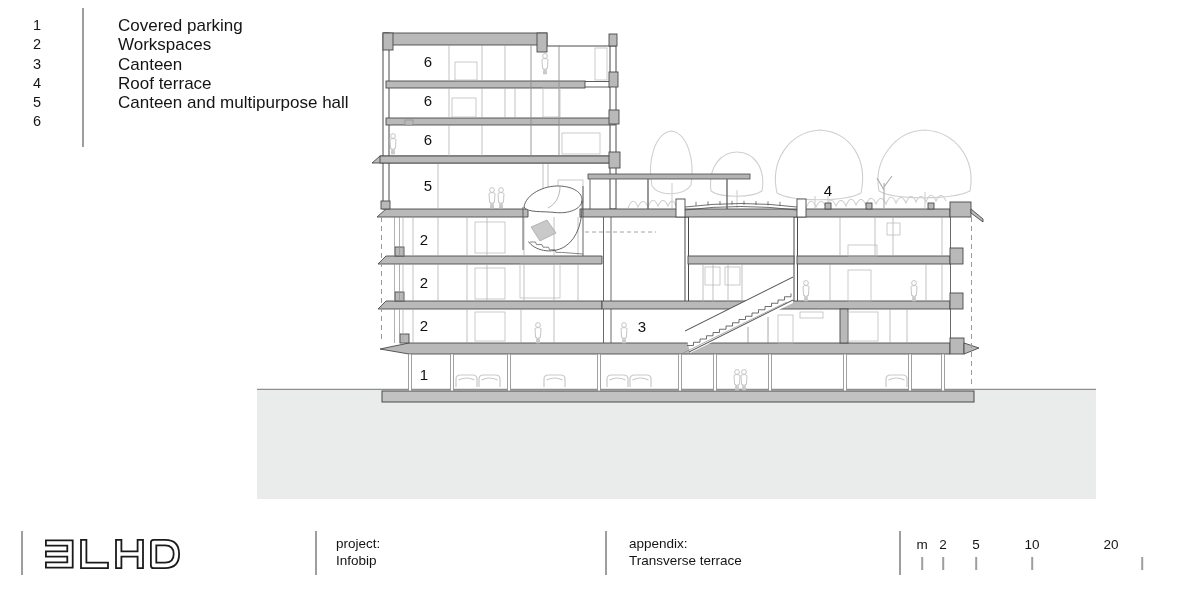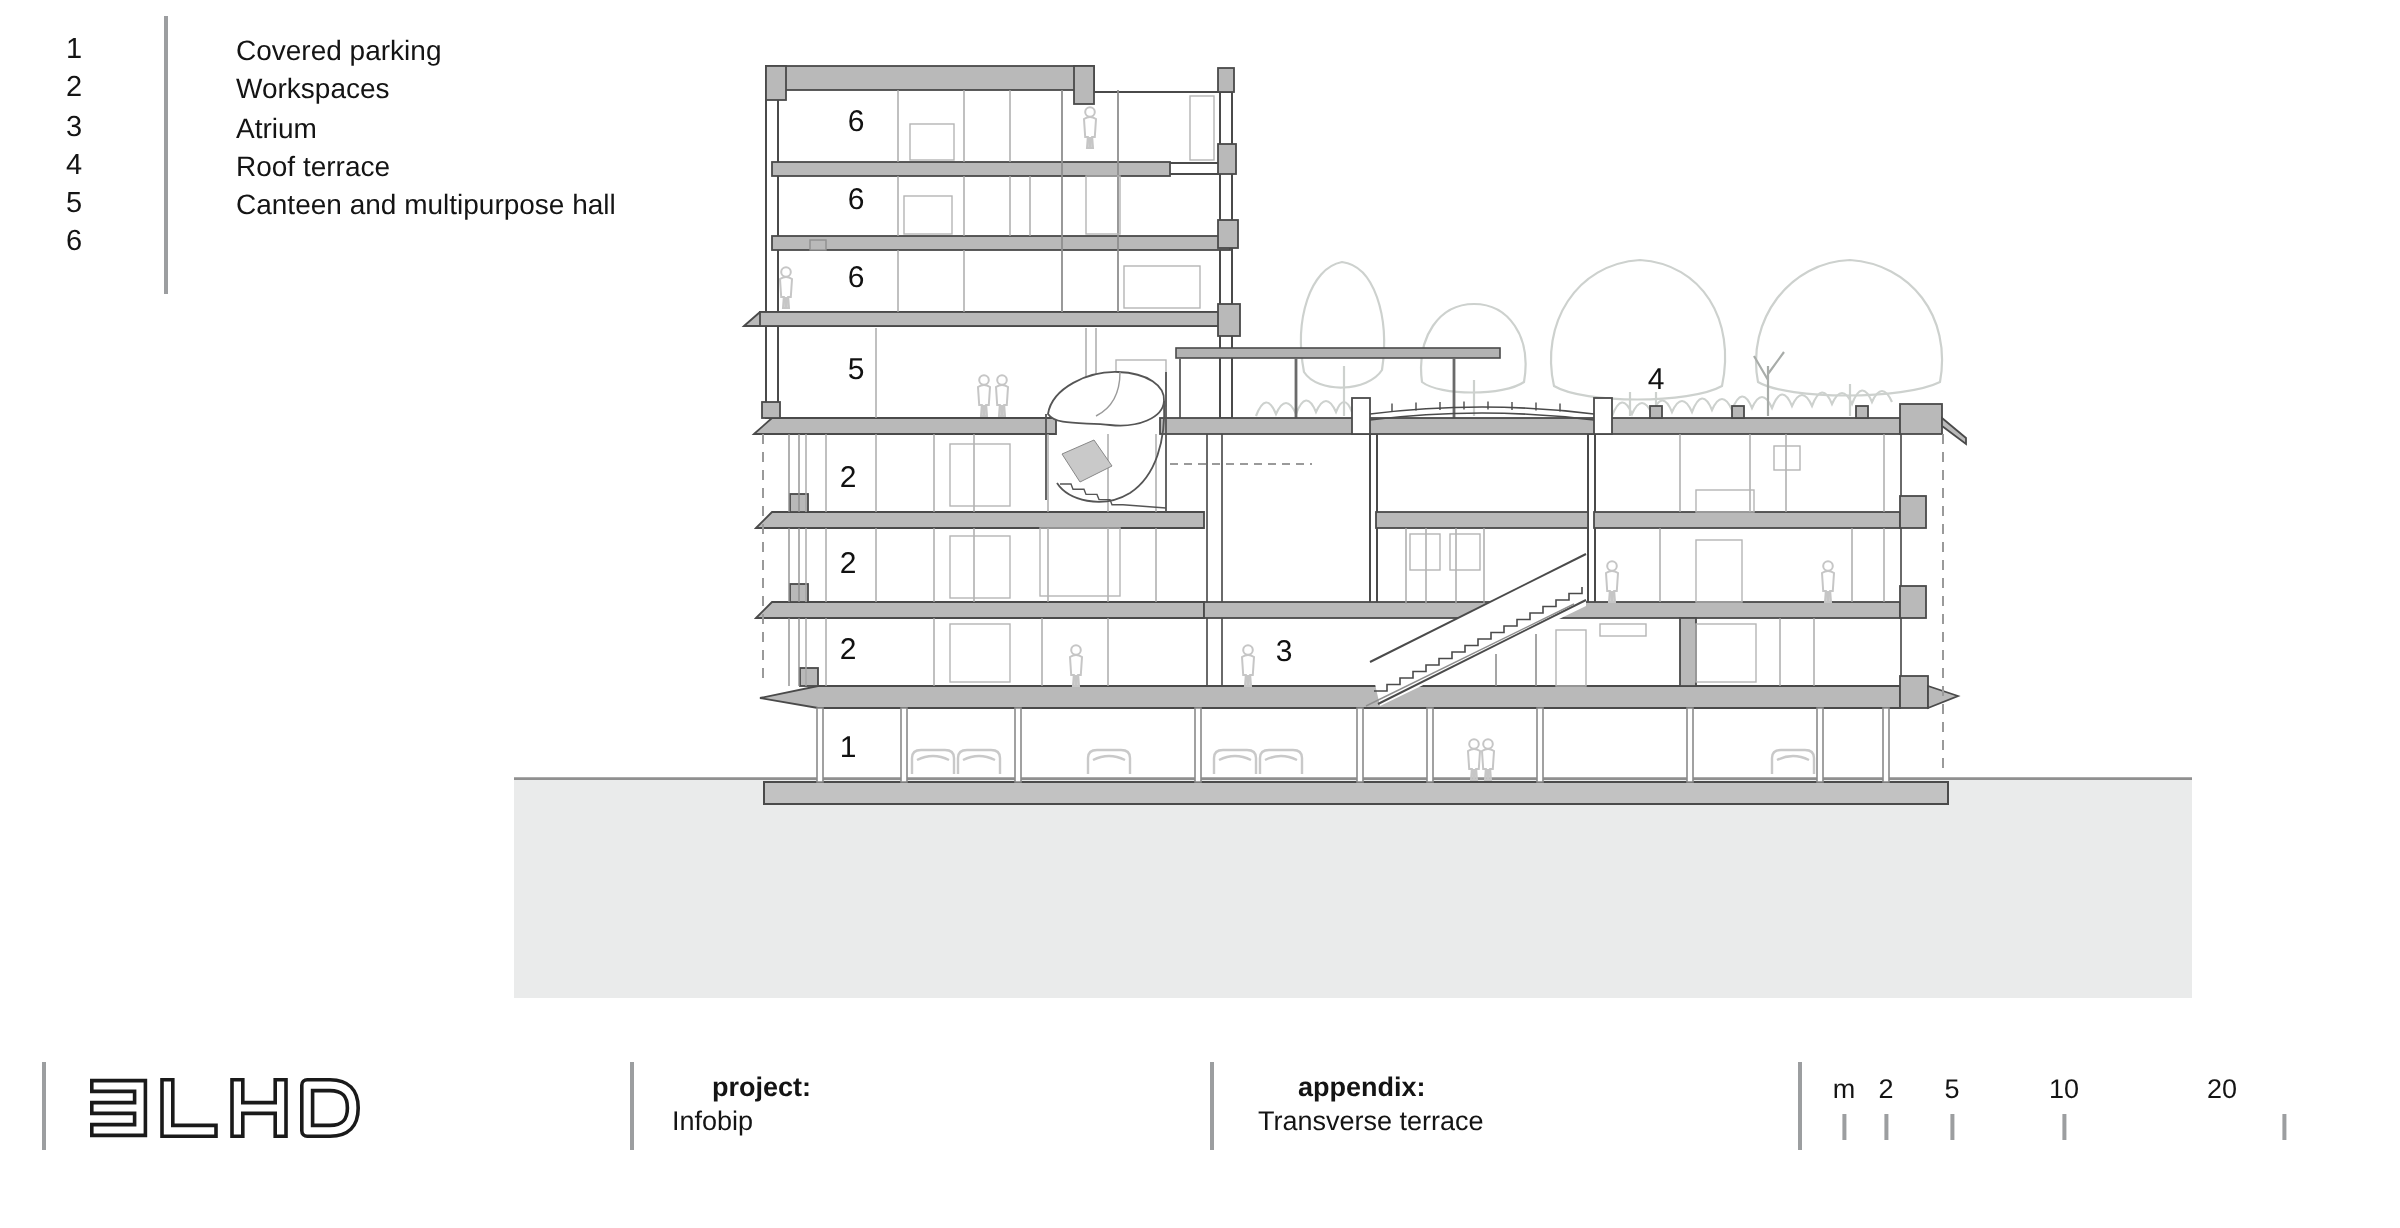--- a/index.html
+++ b/index.html
@@ -3,31 +3,31 @@
 <meta charset="utf-8">
 <style>
   html,body{margin:0;padding:0;background:#fff;}
   .stage{position:relative;width:1200px;height:614px;background:#fff;
          font-family:"Liberation Sans",sans-serif;overflow:hidden;color:#141414;}
 
   
   .legend{position:absolute;left:0;top:0;}
   .legend-nums{position:absolute;left:33px;top:16px;line-height:19.3px;font-size:14.5px;}
   .legend-divider{position:absolute;left:82px;top:8px;width:1.5px;height:139px;background:#9c9ea0;}
-  .legend-labels{position:absolute;left:118px;top:16px;line-height:19.3px;font-size:14px;white-space:nowrap;}
+  .legend-labels{position:absolute;left:118px;top:16px;line-height:19.3px;font-size:17px;white-space:nowrap;}
 
   
   .drawing{position:absolute;left:0;top:0;width:1200px;height:614px;}
   .drawing svg{position:absolute;left:0;top:0;}
   .flabel{position:absolute;transform:translate(-50%,-50%);font-size:15px;color:#111;}
 
   
   .vdiv{position:absolute;top:531px;width:1.8px;height:44px;background:#9c9ea0;}
   .f-block{position:absolute;top:536px;font-size:13.5px;line-height:16.5px;white-space:nowrap;}
-  .f-label{font-weight:bold;margin-left:20px;}
+  .f-label{font-weight:normal;}
   .logo{position:absolute;left:40px;top:532px;}
   .scale-label{position:absolute;top:537px;font-size:13.5px;transform:translateX(-50%);}
   .scale-tick{position:absolute;top:557px;width:1.6px;height:13px;background:#9c9ea0;transform:translateX(-50%);}
 </style>
 </head>
 <body>
 
 <div class="stage">
 
   <div class="legend">
@@ -36,21 +36,21 @@
       <div>2</div>
       <div>3</div>
       <div>4</div>
       <div>5</div>
       <div>6</div>
     </div>
     <div class="legend-divider"></div>
     <div class="legend-labels">
       <div>Covered parking</div>
       <div>Workspaces</div>
-      <div>Atrium</div>
+      <div>Canteen</div>
       <div>Roof terrace</div>
       <div>Canteen and multipurpose hall</div>
     </div>
   </div>
 
   <div class="drawing">
     <svg width="1200" height="614" viewBox="0 0 1200 614">
       <defs>
         <g id="fig">
           <circle cx="0" cy="-18" r="2.4"></circle>

